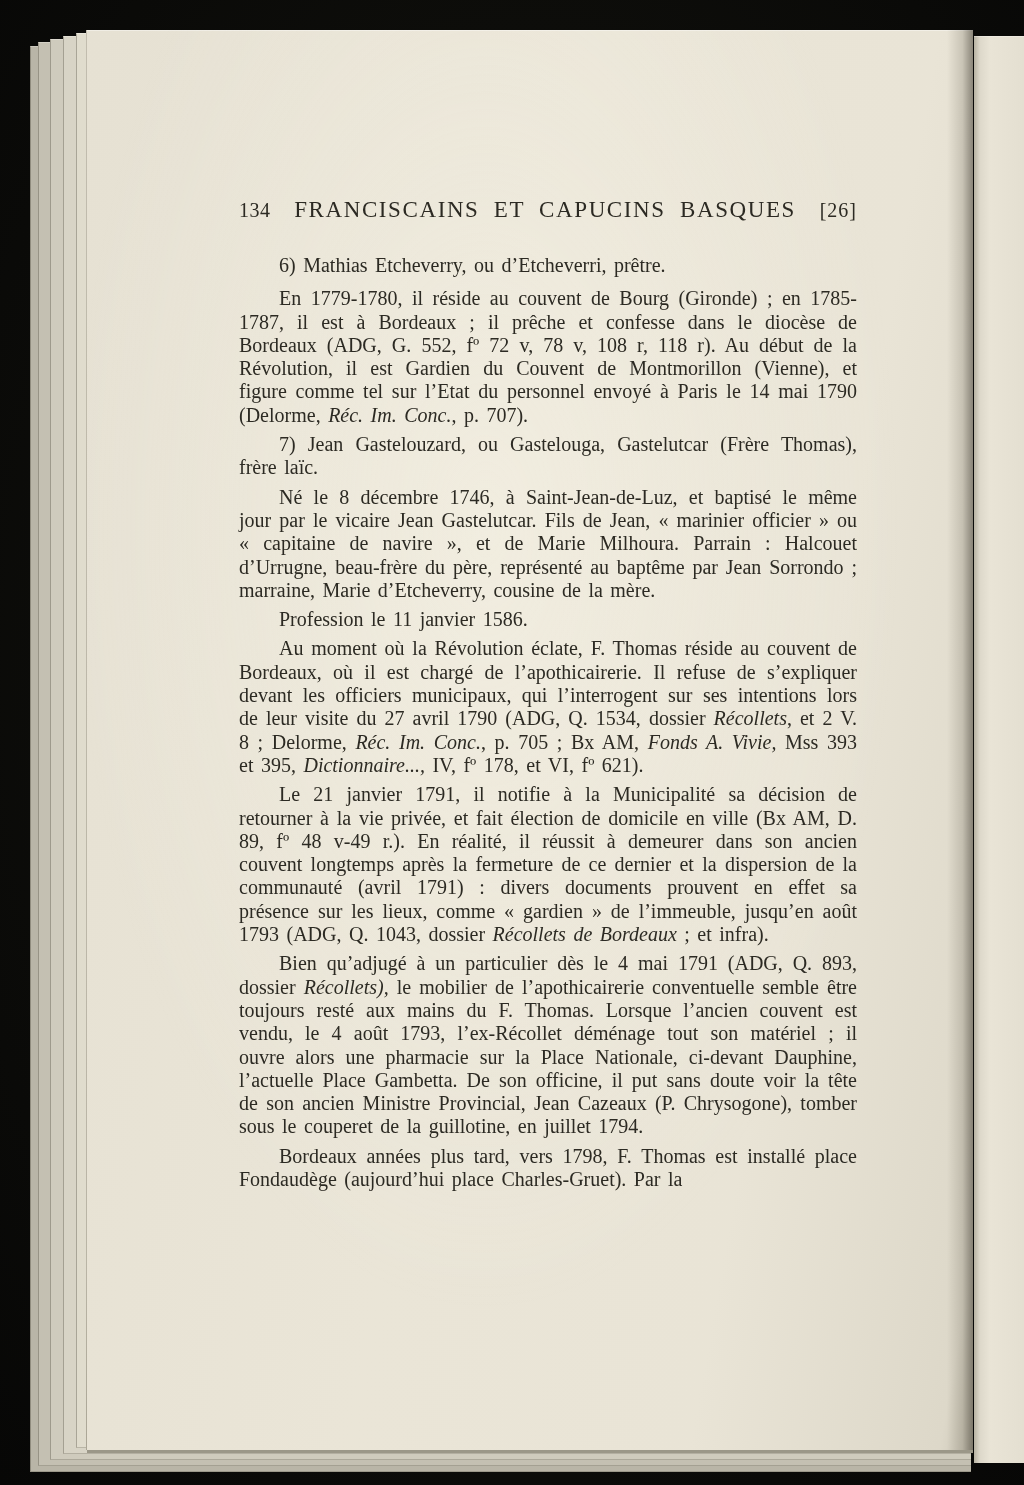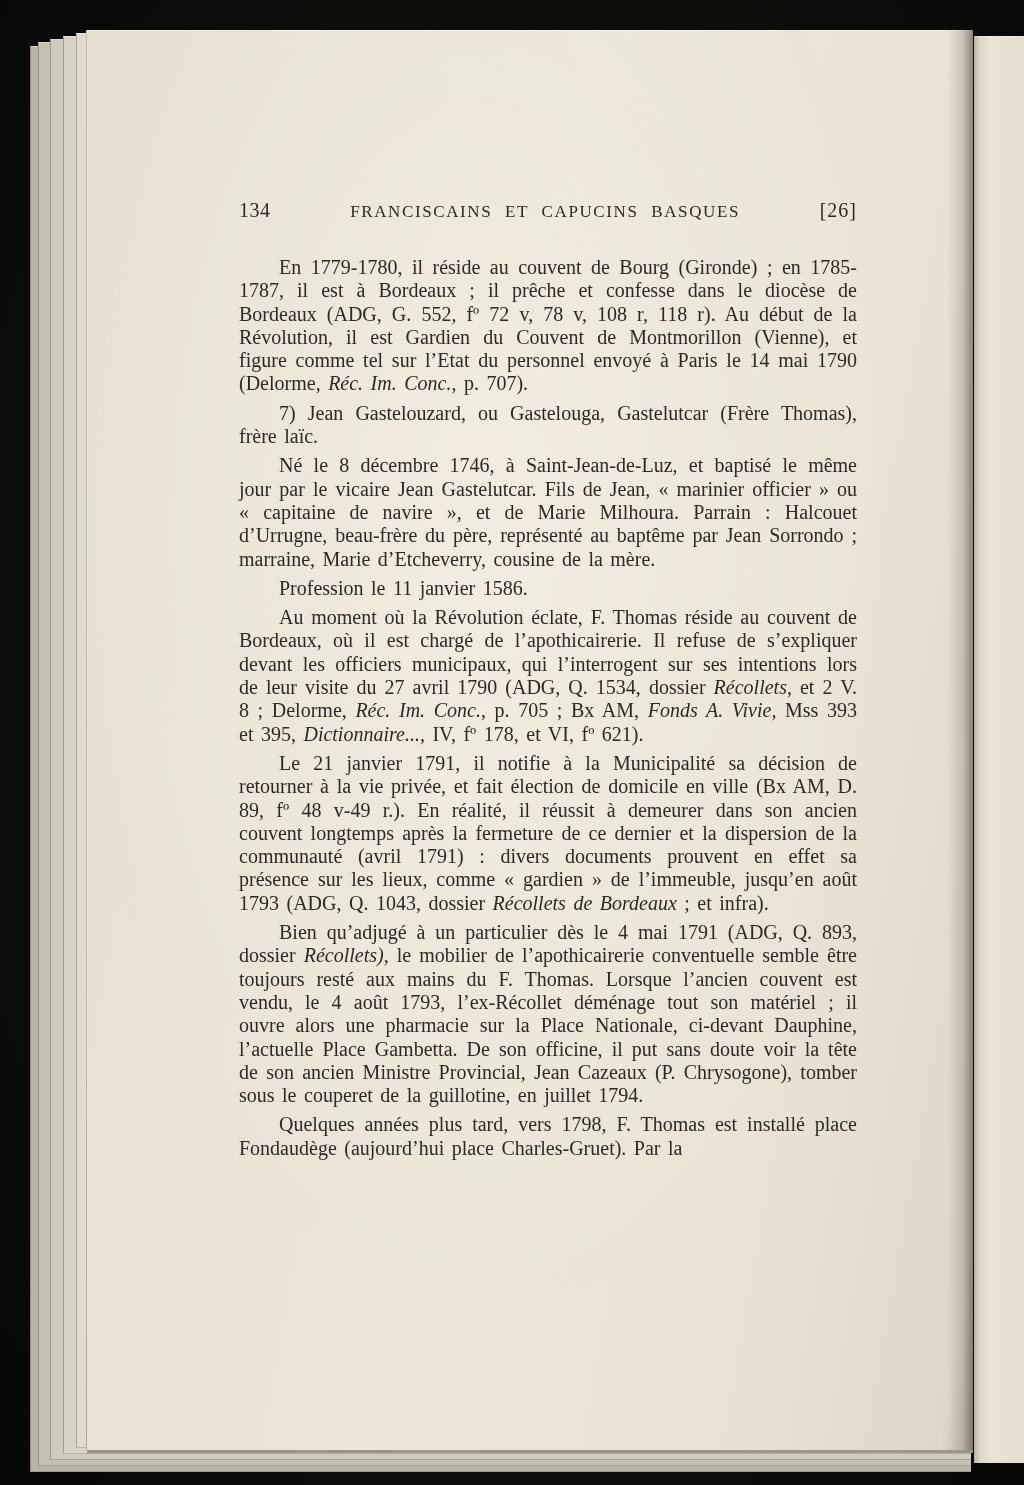--- a/index.html
+++ b/index.html
@@ -68,21 +68,21 @@
     line-height: 23.3px;
   }
   .page-header {
     display: flex;
     justify-content: space-between;
     align-items: baseline;
     line-height: 24px;
     margin-bottom: 32px;
   }
   .page-header .pagenum  { font-size: 20px; letter-spacing: 0.5px; }
-  .page-header .runtitle { font-size: 17px; letter-spacing: 1.6px; word-spacing: 7px; }
+  .page-header .runtitle { font-size: 23px; letter-spacing: 1.6px; word-spacing: 7px; }
   .page-header .marginref{ font-size: 20px; letter-spacing: 1px; }
   p.para {
     margin: 0 0 6px 0;
     text-indent: 40px;
     text-align: justify;
     word-spacing: 2.5px;
   }
   p.para.sec { margin-top: 4px; }
   p.para i { }
 </style>
@@ -104,24 +104,25 @@
     <div class="bottom-edge-shadow"></div>
 
     <div class="text-block">
 
       <header class="page-header">
         <span class="pagenum">134</span>
         <span class="runtitle">FRANCISCAINS ET CAPUCINS BASQUES</span>
         <span class="marginref">[26]</span>
       </header>
 
+      <p class="para" style="margin-bottom:10px">6) Mathias Etcheverry, ou d’Etcheverri, prêtre.</p>
       <p class="para">En 1779-1780, il réside au couvent de Bourg (Gironde) ; en 1785-1787, il est à Bordeaux ; il prêche et confesse dans le diocèse de Bordeaux (ADG, G. 552, fº 72 v, 78 v, 108 r, 118 r). Au début de la Révolution, il est Gardien du Couvent de Montmorillon (Vienne), et figure comme tel sur l’Etat du personnel envoyé à Paris le 14 mai 1790 (Delorme, <i>Réc. Im. Conc.</i>, p. 707).</p>
       <p class="para sec">7) Jean Gastelouzard, ou Gastelouga, Gastelutcar (Frère Thomas), frère laïc.</p>
       <p class="para">Né le 8 décembre 1746, à Saint-Jean-de-Luz, et baptisé le même jour par le vicaire Jean Gastelutcar. Fils de Jean, « marinier officier » ou « capitaine de navire », et de Marie Milhoura. Parrain : Halcouet d’Urrugne, beau-frère du père, représenté au baptême par Jean Sorrondo ; marraine, Marie d’Etcheverry, cousine de la mère.</p>
       <p class="para">Profession le 11 janvier 1586.</p>
       <p class="para">Au moment où la Révolution éclate, F. Thomas réside au couvent de Bordeaux, où il est chargé de l’apothicairerie. Il refuse de s’expliquer devant les officiers municipaux, qui l’interrogent sur ses intentions lors de leur visite du 27 avril 1790 (ADG, Q. 1534, dossier <i>Récollets</i>, et 2 V. 8 ; Delorme, <i>Réc. Im. Conc.</i>, p. 705 ; Bx AM, <i>Fonds A. Vivie,</i> Mss 393 et 395, <i>Dictionnaire...,</i> IV, fº 178, et VI, fº 621).</p>
       <p class="para">Le 21 janvier 1791, il notifie à la Municipalité sa décision de retourner à la vie privée, et fait élection de domicile en ville (Bx AM, D. 89, fº 48 v-49 r.). En réalité, il réussit à demeurer dans son ancien couvent longtemps après la fermeture de ce dernier et la dispersion de la communauté (avril 1791) : divers documents prouvent en effet sa présence sur les lieux, comme « gardien » de l’immeuble, jusqu’en août 1793 (ADG, Q. 1043, dossier <i>Récollets de Bordeaux</i> ; et infra).</p>
       <p class="para">Bien qu’adjugé à un particulier dès le 4 mai 1791 (ADG, Q. 893, dossier <i>Récollets),</i> le mobilier de l’apothicairerie conventuelle semble être toujours resté aux mains du F. Thomas. Lorsque l’ancien couvent est vendu, le 4 août 1793, l’ex-Récollet déménage tout son matériel ; il ouvre alors une pharmacie sur la Place Nationale, ci-devant Dauphine, l’actuelle Place Gambetta. De son officine, il put sans doute voir la tête de son ancien Ministre Provincial, Jean Cazeaux (P. Chrysogone), tomber sous le couperet de la guillotine, en juillet 1794.</p>
-      <p class="para">Quelques années plus tard, vers 1798, F. Thomas est installé place Fondaudège (aujourd’hui place Charles-Gruet). Par la</p>
+      <p class="para">Bordeaux années plus tard, vers 1798, F. Thomas est installé place Fondaudège (aujourd’hui place Charles-Gruet). Par la</p>
 
     </div>
   </div>
 </div>
 
 </body></html>

